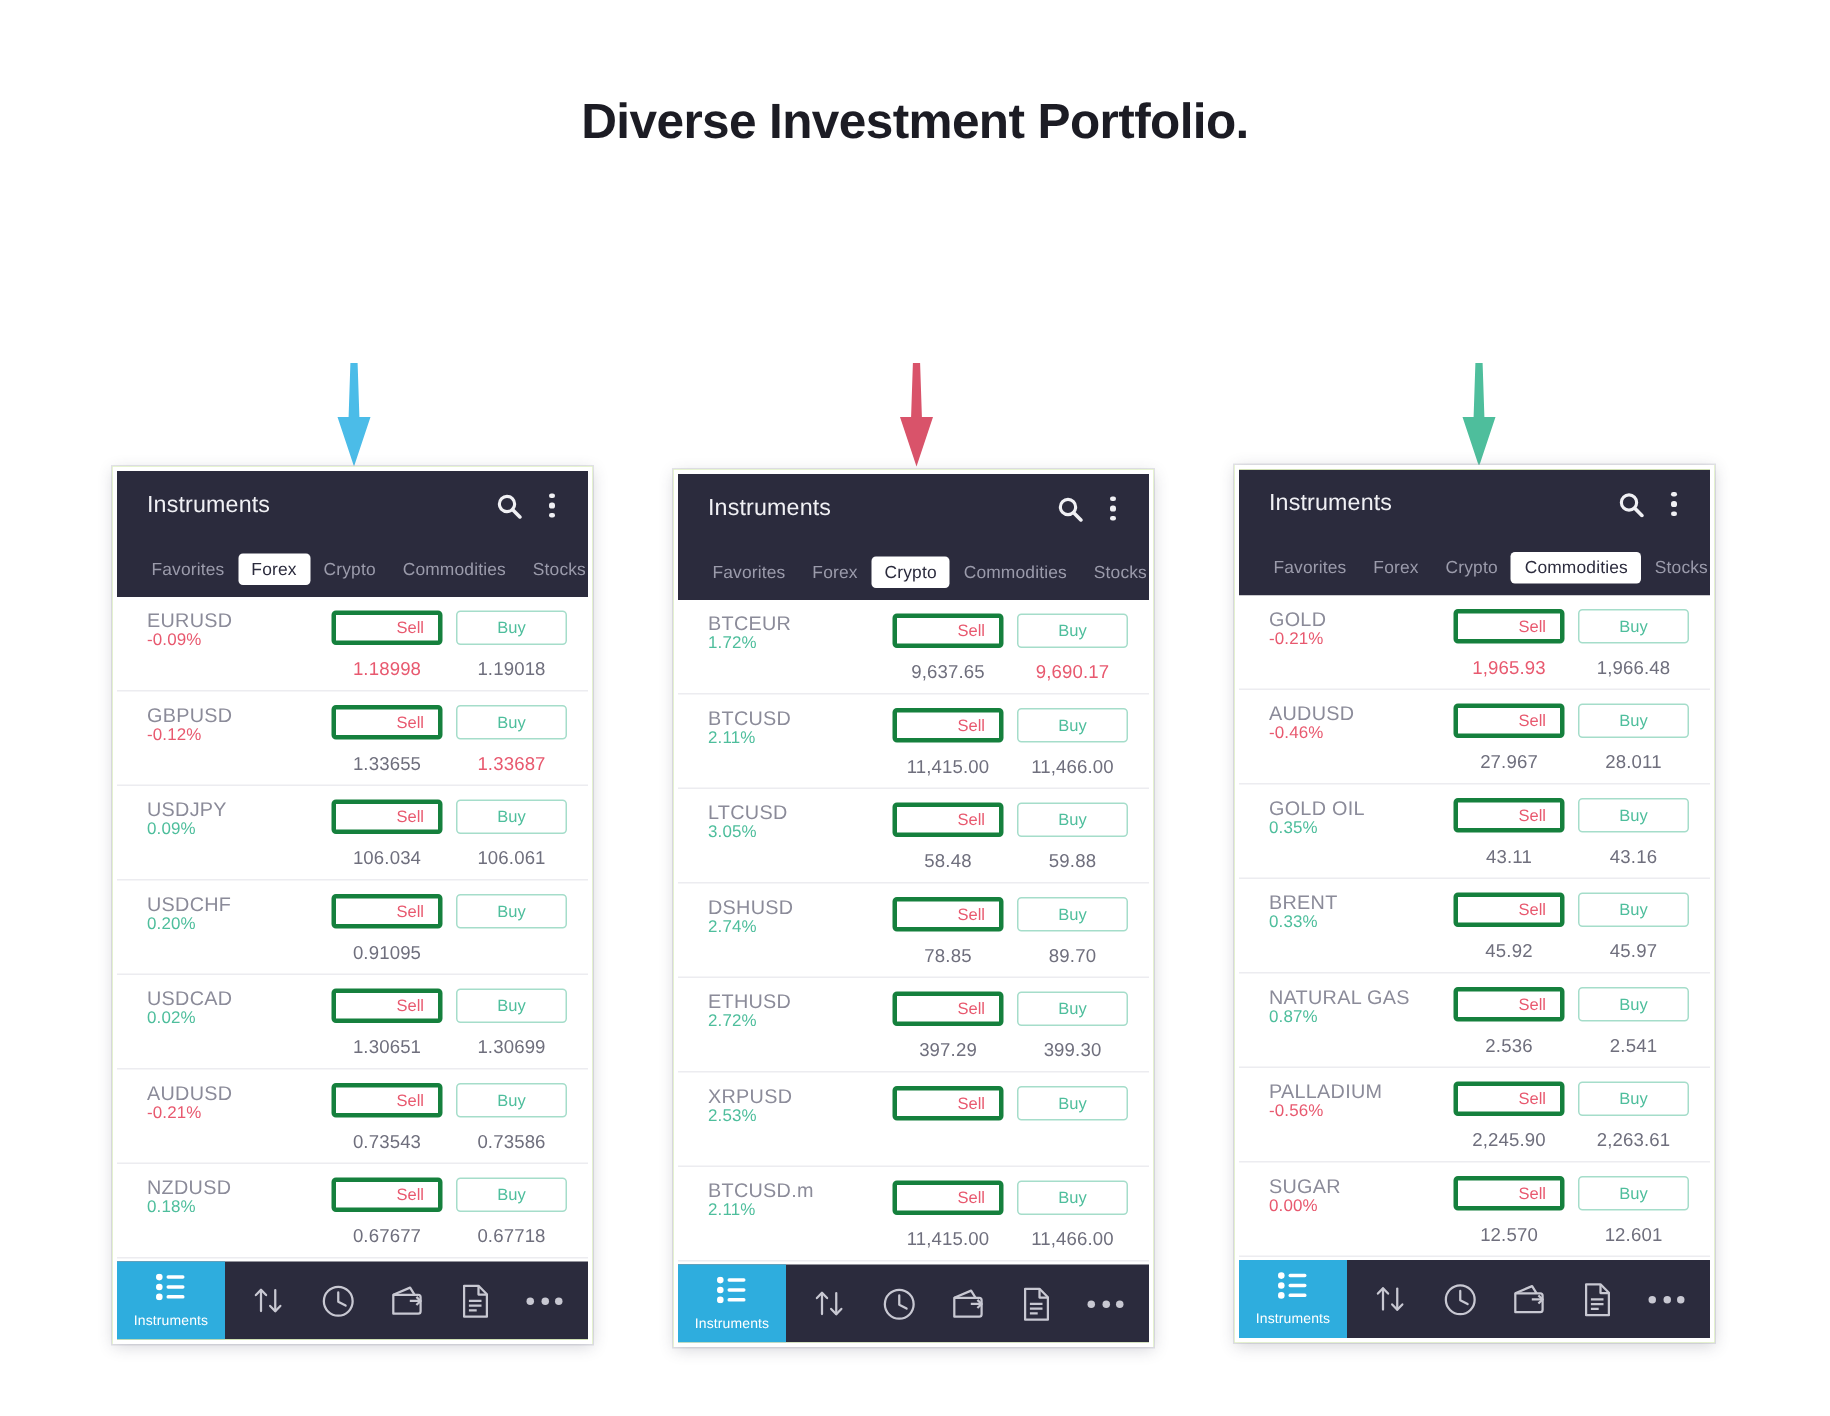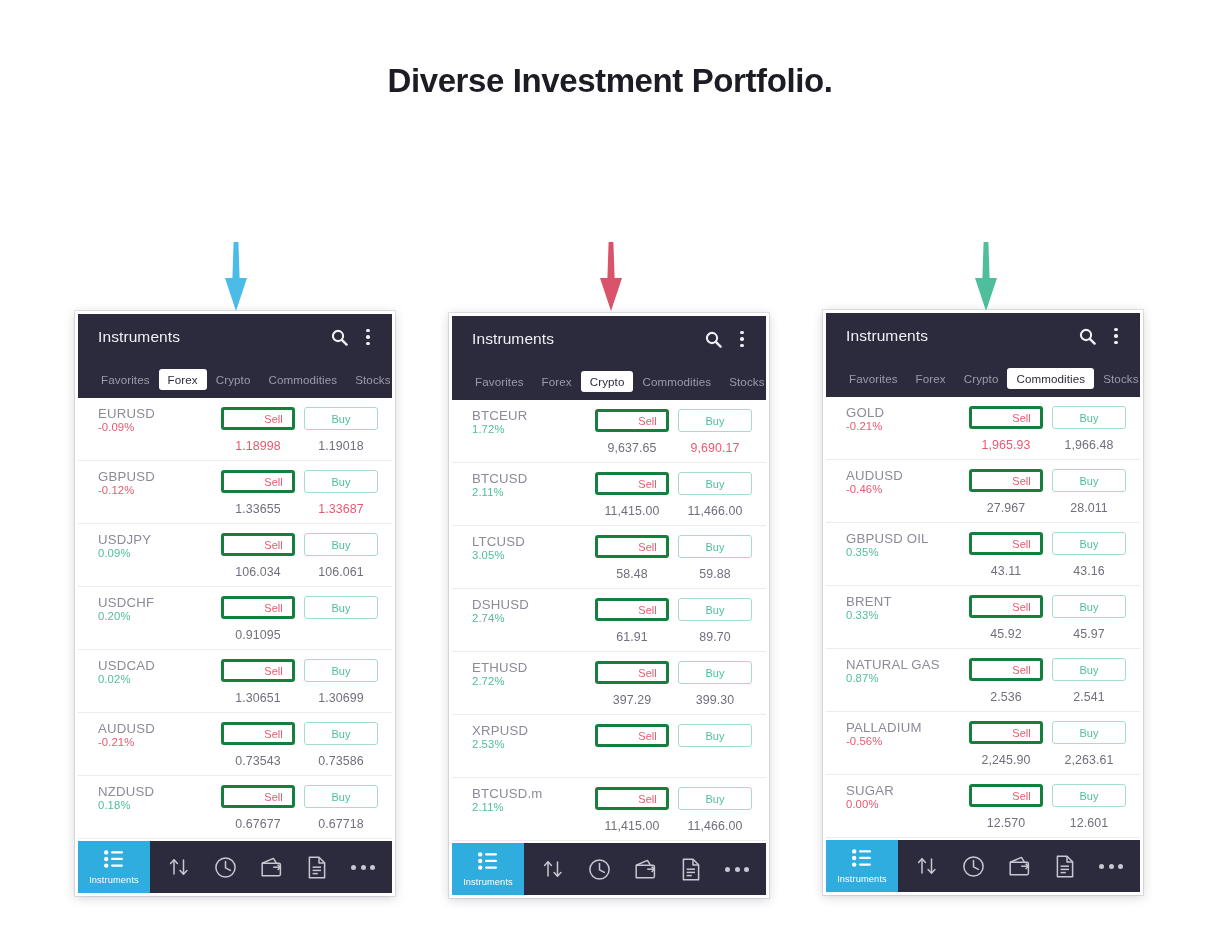--- a/index.html
+++ b/index.html
@@ -404,21 +404,21 @@
               </div>
             </div>
             <div class="inst-row">
               <div class="inst-left">
                 <div class="inst-sym">DSHUSD</div>
                 <div class="inst-chg up">2.74%</div>
               </div>
               <div class="inst-right">
                 <div class="pricecol">
                   <div class="pbtn sell">Sell</div>
-                  <div class="pval">61.91</div>
+                  <div class="pval">78.85</div>
                 </div>
                 <div class="pricecol">
                   <div class="pbtn buy">Buy</div>
                   <div class="pval">89.70</div>
                 </div>
               </div>
             </div>
             <div class="inst-row">
               <div class="inst-left">
                 <div class="inst-sym">ETHUSD</div>
@@ -598,21 +598,21 @@
                   <div class="pval">27.967</div>
                 </div>
                 <div class="pricecol">
                   <div class="pbtn buy">Buy</div>
                   <div class="pval">28.011</div>
                 </div>
               </div>
             </div>
             <div class="inst-row">
               <div class="inst-left">
-                <div class="inst-sym">GBPUSD OIL</div>
+                <div class="inst-sym">GOLD OIL</div>
                 <div class="inst-chg up">0.35%</div>
               </div>
               <div class="inst-right">
                 <div class="pricecol">
                   <div class="pbtn sell">Sell</div>
                   <div class="pval">43.11</div>
                 </div>
                 <div class="pricecol">
                   <div class="pbtn buy">Buy</div>
                   <div class="pval">43.16</div>

